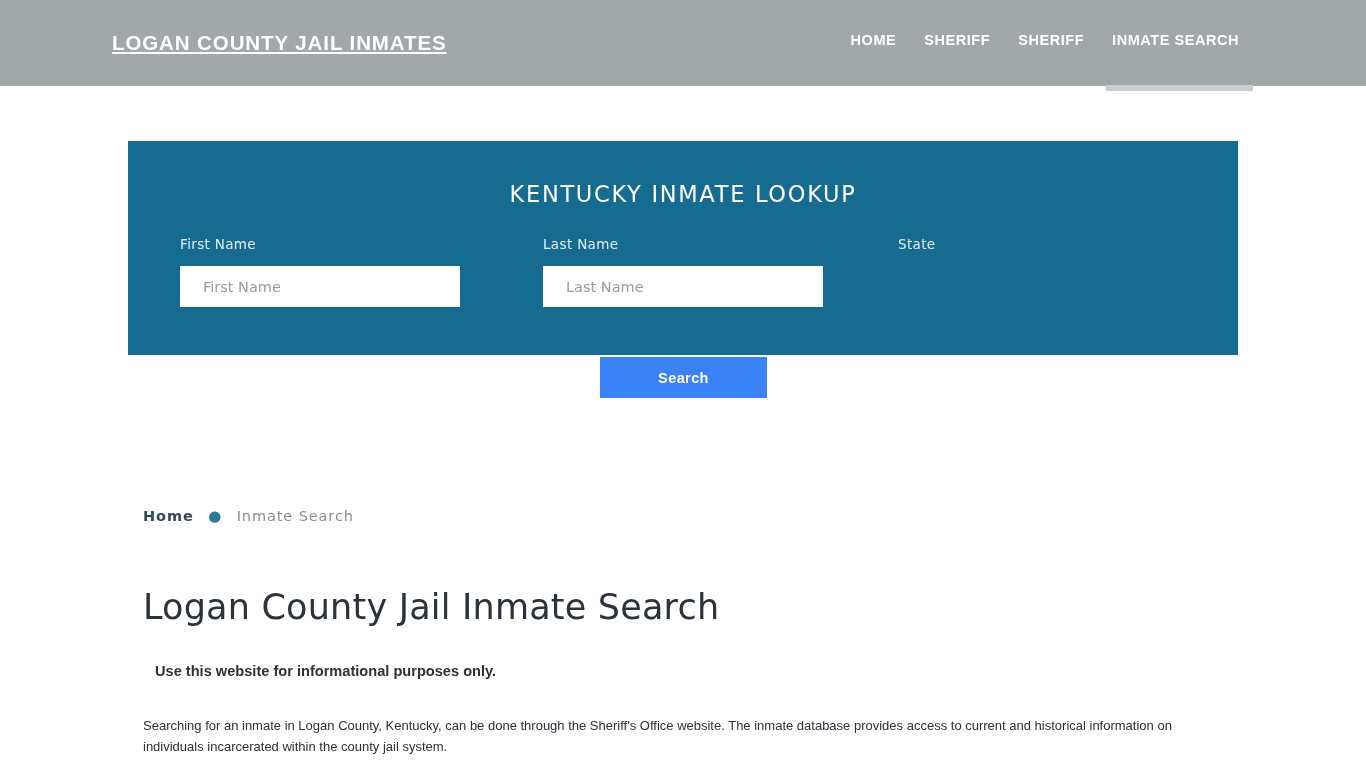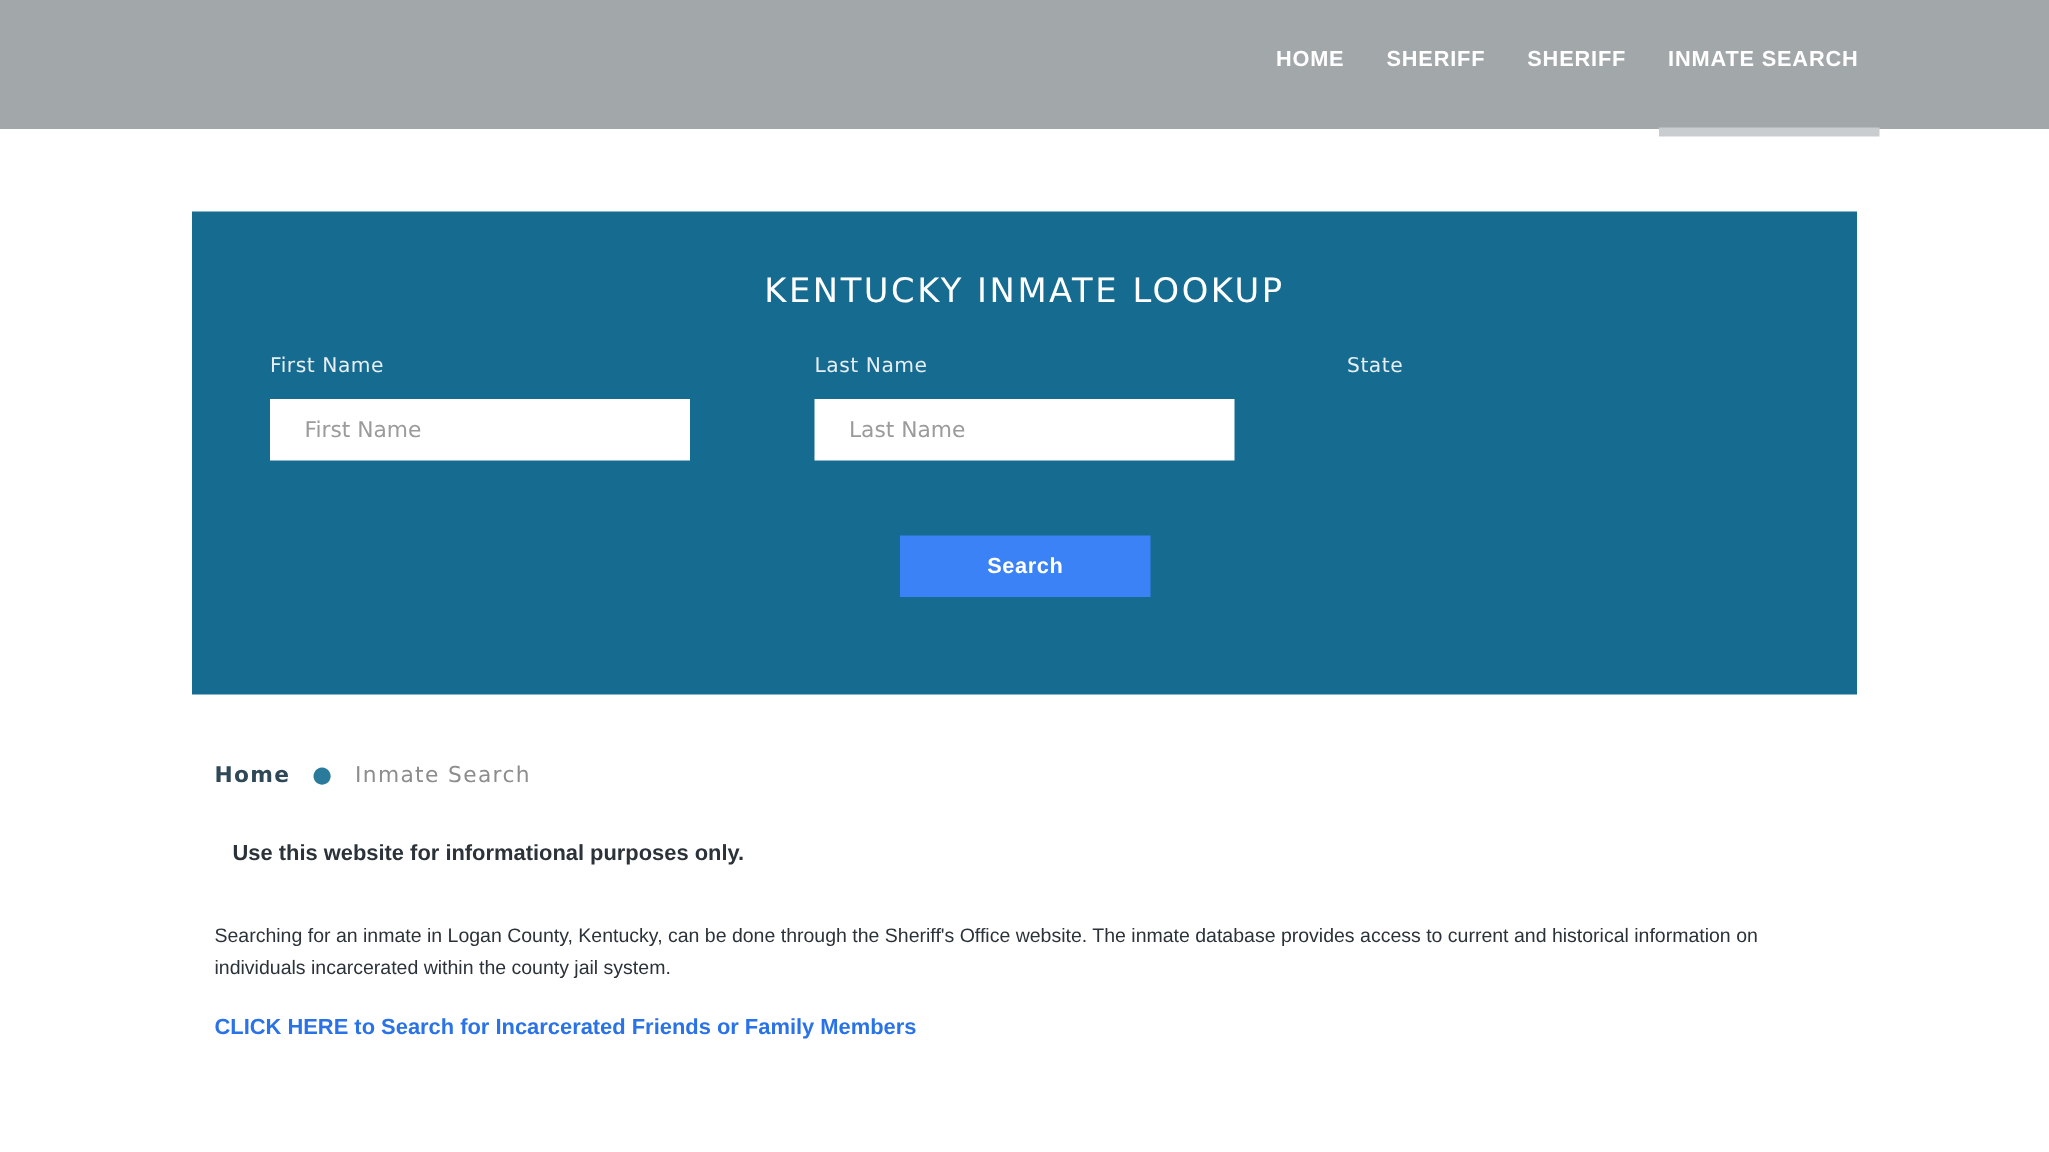--- a/index.html
+++ b/index.html
@@ -62,21 +62,21 @@
     height: 6px;
     background: #c9cdd0;
   }
 
   
   .lookup-panel {
     position: absolute;
     left: 128px;
     top: 141px;
     width: 1110px;
-    height: 322px;
+    height: 214px;
     background: #166b91;
   }
   .lookup-title {
     position: absolute;
     left: 0;
     top: 40px;
     width: 1110px;
     text-align: center;
     color: #ffffff;
     font-size: 22.5px;
@@ -208,20 +208,21 @@
     color: #2a72e8;
     text-decoration: none;
     font-family: "Liberation Sans", sans-serif;
     cursor: pointer;
   }
 </style>
 </head>
 <body>
 
 <div class="site-header">
+  <a class="brand" href="#">LOGAN COUNTY JAIL INMATES</a>
 
   <nav class="main-nav">
     <a class="nav-link" href="#">
       <span>HOME</span>
     </a>
     <a class="nav-link" href="#">
       <span>SHERIFF</span>
     </a>
     <a class="nav-link" href="#">
       <span>SHERIFF</span>
@@ -254,20 +255,21 @@
 </section>
 
 <main class="content">
 
   <div class="breadcrumb">
     <a class="breadcrumb-home" href="#">Home</a>
     <span class="breadcrumb-sep">●</span>
     <span class="breadcrumb-current">Inmate Search</span>
   </div>
 
+  <h1 class="page-title">Logan County Jail Inmate Search</h1>
 
   <p class="lede">Use this website for informational purposes only.</p>
 
   <p class="body-copy">Searching for an inmate in Logan County, Kentucky, can be done through the Sheriff's Office website. The inmate database provides access to current and historical information on individuals incarcerated within the county jail system.</p>
 
   <a class="cta-link" href="#">CLICK HERE to Search for Incarcerated Friends or Family Members</a>
 
 </main>
 
 </body></html>

